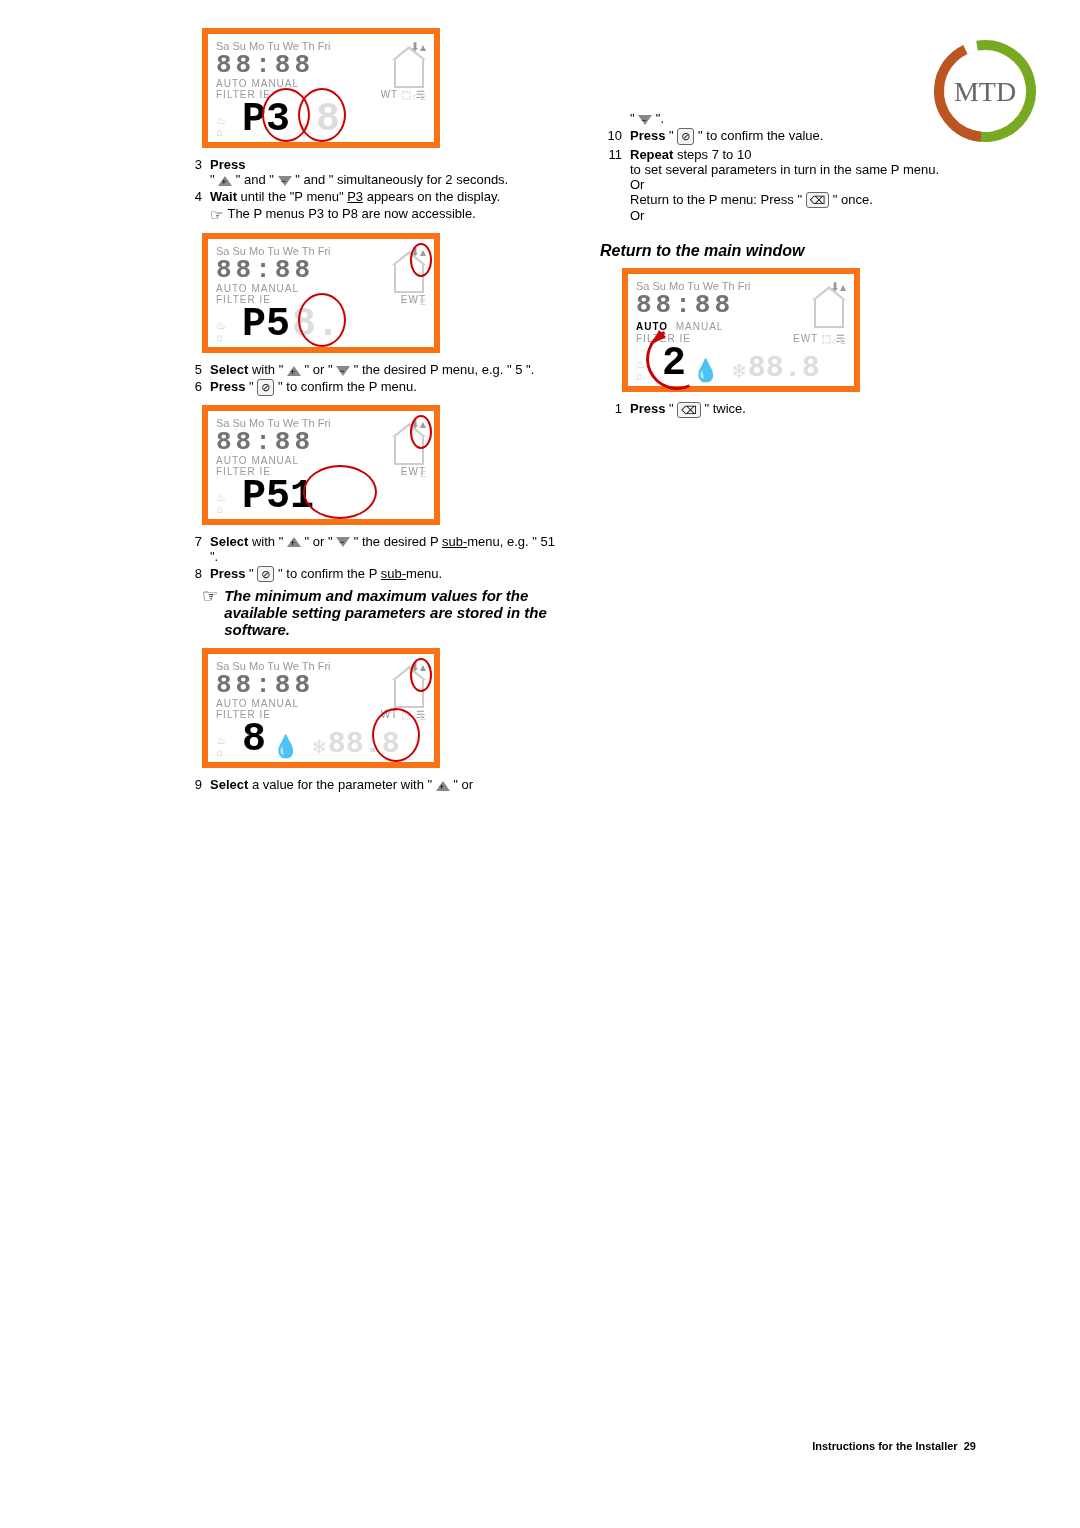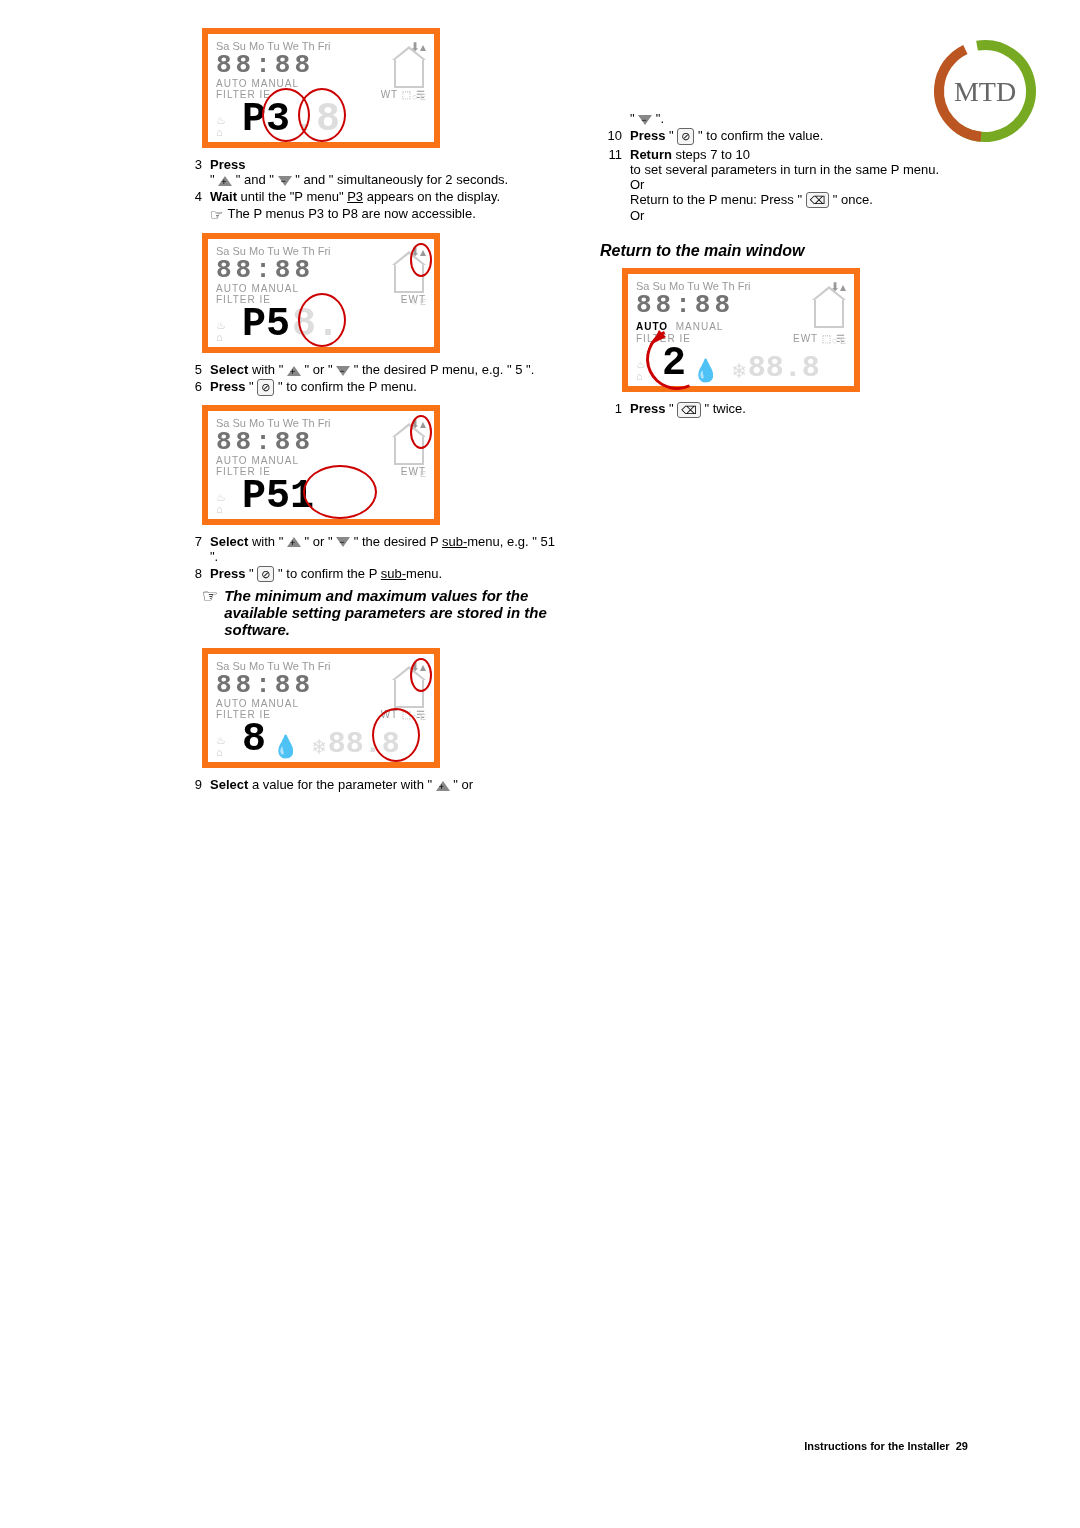--- a/index.html
+++ b/index.html
@@ -32,21 +32,21 @@
 .ico{display:inline-block;border:1px solid #666;border-radius:3px;padding:0 3px;font-size:11px;background:#f5f5f5;vertical-align:middle;line-height:1.3}
 .tri-up{display:inline-block;width:0;height:0;border-left:7px solid transparent;border-right:7px solid transparent;border-bottom:10px solid #888;position:relative;vertical-align:middle}
 .tri-up::after{content:"+";position:absolute;left:-4px;top:1px;font-size:9px;color:#000}
 .tri-dn{display:inline-block;width:0;height:0;border-left:7px solid transparent;border-right:7px solid transparent;border-top:10px solid #888;position:relative;vertical-align:middle}
 .tri-dn::after{content:"−";position:absolute;left:-4px;top:-10px;font-size:9px;color:#000}
 h3.sec{font-style:italic;font-weight:bold;font-size:16px;margin:18px 0 6px 0}
 .hint{display:flex;gap:6px;margin:4px 0 10px 22px}
 .hint .hand{font-size:18px;line-height:1}
 .hint .txt{font-style:italic;font-weight:bold;font-size:15px}
 .inline-hand{font-size:15px;vertical-align:middle;margin-right:4px}
-.footer{position:absolute;bottom:28px;right:112px;font-size:11px}
+.footer{position:absolute;bottom:28px;right:104px;font-size:11px}
 .footer b{font-weight:bold}
 u{text-decoration:underline}
 </style>
 </head>
 <body>
 
 <div class="page">
 <div class="logo">
 <svg viewBox="0 0 110 110">
         <circle cx="55" cy="55" r="46" fill="none" stroke="#7a2" stroke-width="10" stroke-dasharray="180 200" transform="rotate(-100 55 55)"></circle>
@@ -193,21 +193,21 @@
             <tr>
               <td class="num"></td>
               <td>" <span class="tri-dn"></span><span> ".</span></td>
             </tr>
 <tr>
               <td class="num">10</td>
               <td><b>Press</b><span> " </span><span class="ico">⊘</span><span> " to confirm the value.</span></td>
             </tr>
 <tr>
               <td class="num">11</td>
-              <td><b>Return</b><span> steps 7 to 10</span><br><span>to set several parameters in turn in the same P menu.</span><br><span>Or</span><br><span>Return to the P menu: Press " </span><span class="ico">⌫</span><span> " once.</span><br><span>Or</span></td>
+              <td><b>Repeat</b><span> steps 7 to 10</span><br><span>to set several parameters in turn in the same P menu.</span><br><span>Or</span><br><span>Return to the P menu: Press " </span><span class="ico">⌫</span><span> " once.</span><br><span>Or</span></td>
             </tr>
 </tbody>
         </table>
 
 <h3 class="sec">Return to the main window</h3>
 
 <div class="lcd">
 <div class="days">Sa Su Mo Tu We Th Fri</div>
 <div class="icons-right">⬇▴</div>
           <div class="house"></div>

